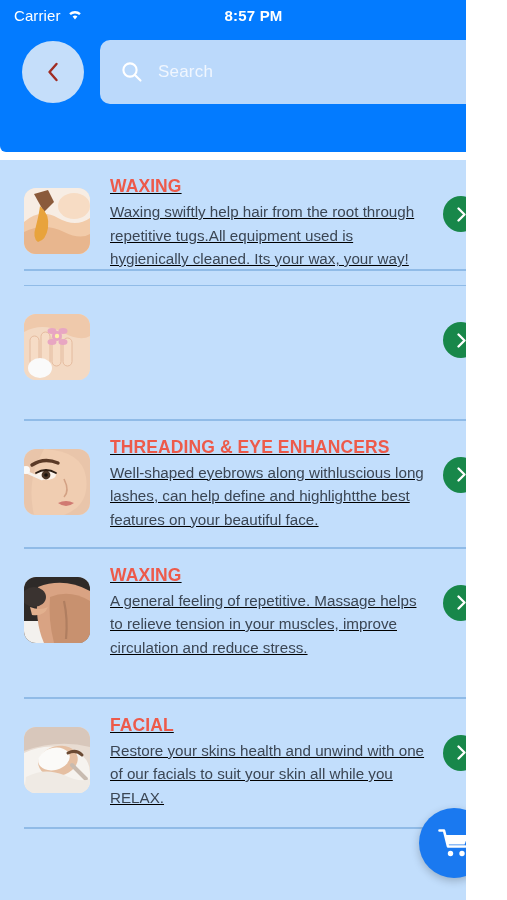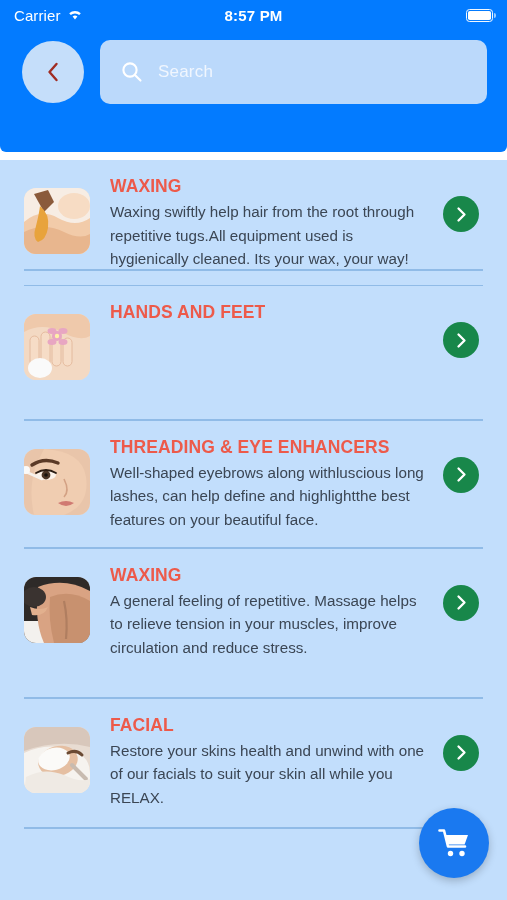--- a/index.html
+++ b/index.html
@@ -7,21 +7,21 @@
   html, body {
     width: 507px;
     height: 900px;
     overflow: hidden;
     font-family: "Liberation Sans", sans-serif;
     background: #ffffff;
   }
 
   #app {
     position: relative;
-    width: 507px;
+    width: 466px;
     height: 900px;
     background: #ffffff;
     overflow: hidden;
   }
 
   
   .header {
     position: relative;
     width: 507px;
     height: 152px;
@@ -143,20 +143,21 @@
     height: 740px;
     background: #C2DEFC;
     overflow: hidden;
   }
 
   .row {
     position: relative;
     display: flex;
     align-items: flex-start;
     padding: 14px 0 0 0;
+    text-decoration: underline;
   }
   .row-inner {
     display: flex;
     align-items: flex-start;
     width: 100%;
     padding: 0 18px 0 24px;
   }
 
   .thumb {
     flex: 0 0 auto;
@@ -323,21 +324,20 @@
               <ellipse cx="28" cy="17" rx="4.5" ry="3"></ellipse>
               <ellipse cx="39" cy="17" rx="4.5" ry="3"></ellipse>
               <ellipse cx="28" cy="28" rx="4.5" ry="3"></ellipse>
               <ellipse cx="39" cy="28" rx="4.5" ry="3"></ellipse>
             </g>
             <circle cx="33" cy="22" r="2.2" fill="#FFF0A8"></circle>
             <ellipse cx="16" cy="54" rx="12" ry="10" fill="#FAFAFA"></ellipse>
           </svg>
         </div>
         <div class="row-text">
-          <div class="row-title">HANDS AND FEET</div>
         </div>
         <div class="go-btn">
           <svg viewBox="0 0 15 17">
             <path d="M4.5 2.5 L10.5 8.5 L4.5 14.5" fill="none" stroke="#fff" stroke-width="2.3" stroke-linecap="round" stroke-linejoin="round"></path>
           </svg>
         </div>
       </div>
     </div>
     <div class="divider" style="margin-top:39px"></div>
 

